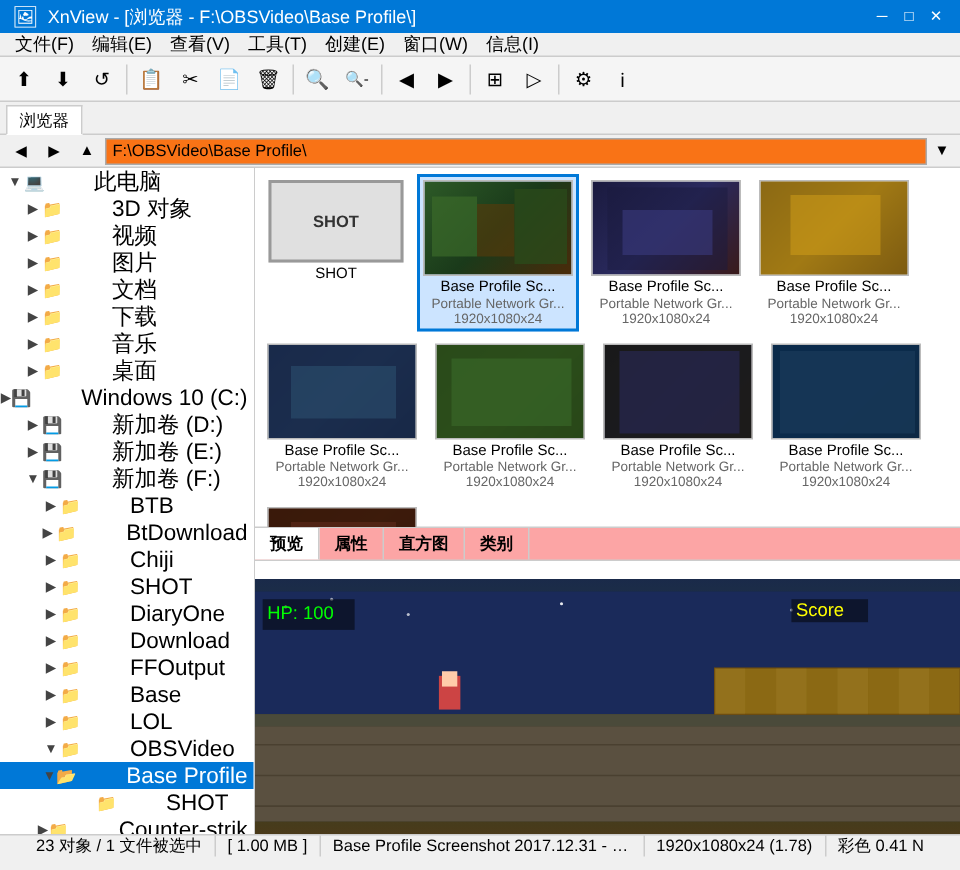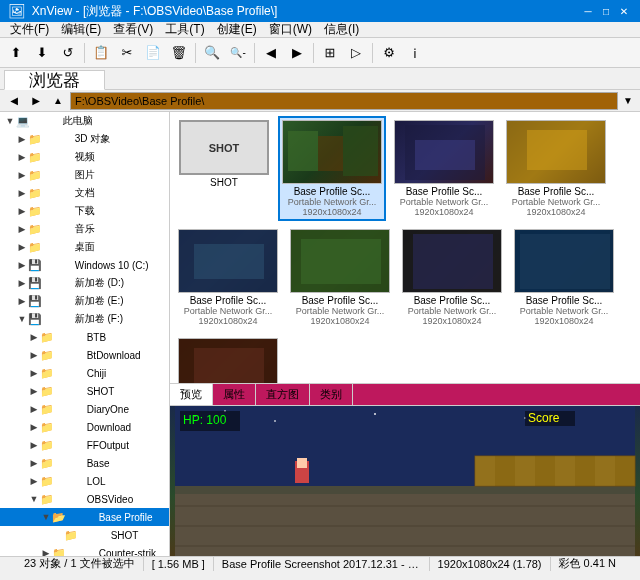--- a/index.html
+++ b/index.html
@@ -15,55 +15,55 @@
     .menu-bar { background: #f0f0f0; height: 16px; display: flex; align-items: center; border-bottom: 1px solid #ccc; padding: 0 4px; }
     .menu-item { padding: 2px 6px; font-size: 12px; cursor: pointer; white-space: nowrap; }
 
     
     .toolbar { background: #f5f5f5; height: 30px; display: flex; align-items: center; padding: 2px 4px; border-bottom: 1px solid #ccc; gap: 2px; }
     .tb-btn { height: 24px; min-width: 24px; background: #f5f5f5; border: 1px solid transparent; cursor: pointer; display: flex; align-items: center; justify-content: center; font-size: 13px; padding: 0 2px; }
     .tb-separator { width: 1px; height: 20px; background: #ccc; margin: 0 2px; }
 
     
     .tabs-row { background: #f0f0f0; display: flex; align-items: flex-end; height: 22px; border-bottom: 1px solid #ccc; padding: 0 4px; }
-    .tab { height: 20px; padding: 2px 24px; font-size: 17px; cursor: pointer; border: 1px solid #ccc; border-bottom: none; background: #ddd; margin-right: 2px; display: flex; align-items: center; }
+    .tab { height: 20px; padding: 2px 8px; font-size: 11px; cursor: pointer; border: 1px solid #ccc; border-bottom: none; background: #ddd; margin-right: 2px; display: flex; align-items: center; }
     .tab.active { background: white; border-bottom: 1px solid white; margin-bottom: -1px; }
 
     
     .address-bar { height: 22px; background: #f0f0f0; display: flex; align-items: center; padding: 1px 4px; border-bottom: 1px solid #ccc; gap: 2px; }
     .addr-nav-btn { width: 20px; height: 18px; background: #f0f0f0; border: 1px solid transparent; cursor: pointer; display: flex; align-items: center; justify-content: center; font-size: 10px; }
-    .addr-input { flex: 1; height: 18px; border: 1px solid #aaa; padding: 0 4px; font-size: 11px; background: #a16207; }
+    .addr-input { flex: 1; height: 18px; border: 1px solid #aaa; padding: 0 4px; font-size: 11px; background: #f97316; }
 
     
     .main-content { display: flex; height: calc(580px - 22px - 20px - 30px - 22px - 22px - 20px); }
 
     
     .tree-panel { width: 170px; min-width: 170px; background: white; border-right: 1px solid #ccc; overflow-y: auto; overflow-x: hidden; }
     .tree-item { height: 18px; display: flex; align-items: center; cursor: pointer; padding-right: 4px; white-space: nowrap; }
     .tree-item.selected { background: #0078d7; color: white; }
     .tree-indent { display: inline-block; }
     .tree-toggle { width: 12px; display: inline-flex; align-items: center; justify-content: center; font-size: 9px; color: #444; }
     .tree-icon { font-size: 11px; margin-right: 2px; }
-    .tree-label { font-size: 10px; padding-left: 31px; }
+    .tree-label { font-size: 15px; padding-left: 31px; }
 
     
     .file-panel { flex: 1; display: flex; flex-direction: column; background: white; overflow: hidden; }
     .file-grid { flex: 1; overflow-y: auto; display: flex; flex-wrap: wrap; align-content: flex-start; padding: 4px; gap: 4px; }
     .file-item { width: 115px; height: 110px; display: flex; flex-direction: column; align-items: center; cursor: pointer; border: 2px solid transparent; padding: 2px; }
     .file-item.selected { background: #cce4ff; border-color: #0078d7; }
     .file-thumb { width: 108px; height: 72px; background: #ccc; overflow: hidden; display: flex; align-items: center; justify-content: center; border: 1px solid #bbb; }
     .file-name { font-size: 10px; text-align: center; width: 110px; overflow: hidden; text-overflow: ellipsis; white-space: nowrap; margin-top: 2px; }
     .file-info { font-size: 9px; color: #666; }
 
     
     .preview-panel { background: white; border-top: 1px solid #ccc; }
-    .preview-tabs { height: 22px; display: flex; background: #be185d; border-bottom: 1px solid #ccc; }
+    .preview-tabs { height: 22px; display: flex; background: #fca5a5; border-bottom: 1px solid #ccc; font-weight: bold; }
     .preview-tab { padding: 3px 10px; font-size: 11px; cursor: pointer; border-right: 1px solid #ccc; }
     .preview-tab.active { background: white; }
-    .preview-content { height: 150px; background: #1a1a2e; overflow: hidden; display: flex; align-items: center; justify-content: center; }
+    .preview-content { height: 170px; background: #1a1a2e; overflow: hidden; display: flex; align-items: center; justify-content: center; margin-top: 12px; }
 
     
     .status-bar { height: 14px; background: #f0f0f0; border-top: 1px solid #ccc; display: flex; align-items: center; padding: 0 24px; font-size: 11px; gap: 8px; }
     .status-sep { width: 1px; height: 14px; background: #ccc; }
 
     
     ::-webkit-scrollbar { width: 12px; height: 12px; }
     ::-webkit-scrollbar-track { background: #f0f0f0; }
     ::-webkit-scrollbar-thumb { background: #c0c0c0; border: 2px solid #f0f0f0; }
 
@@ -455,20 +455,20 @@
         </div>
       </div>
     </div>
 
   </div>
 </div>
 
 <div class="status-bar">
   <span>23 对象 / 1 文件被选中</span>
   <div class="status-sep"></div>
-  <span>[ 1.56 MB ]</span>
+  <span>[ 1.00 MB ]</span>
   <div class="status-sep"></div>
   <span style="flex:1; overflow:hidden; text-overflow:ellipsis; white-space:nowrap;">Base Profile Screenshot 2017.12.31 - 12.01.33.93.png</span>
   <div class="status-sep"></div>
   <span>1920x1080x24 (1.78)</span>
   <div class="status-sep"></div>
   <span>彩色 0.41 N</span>
 </div>
 
 </body></html>

